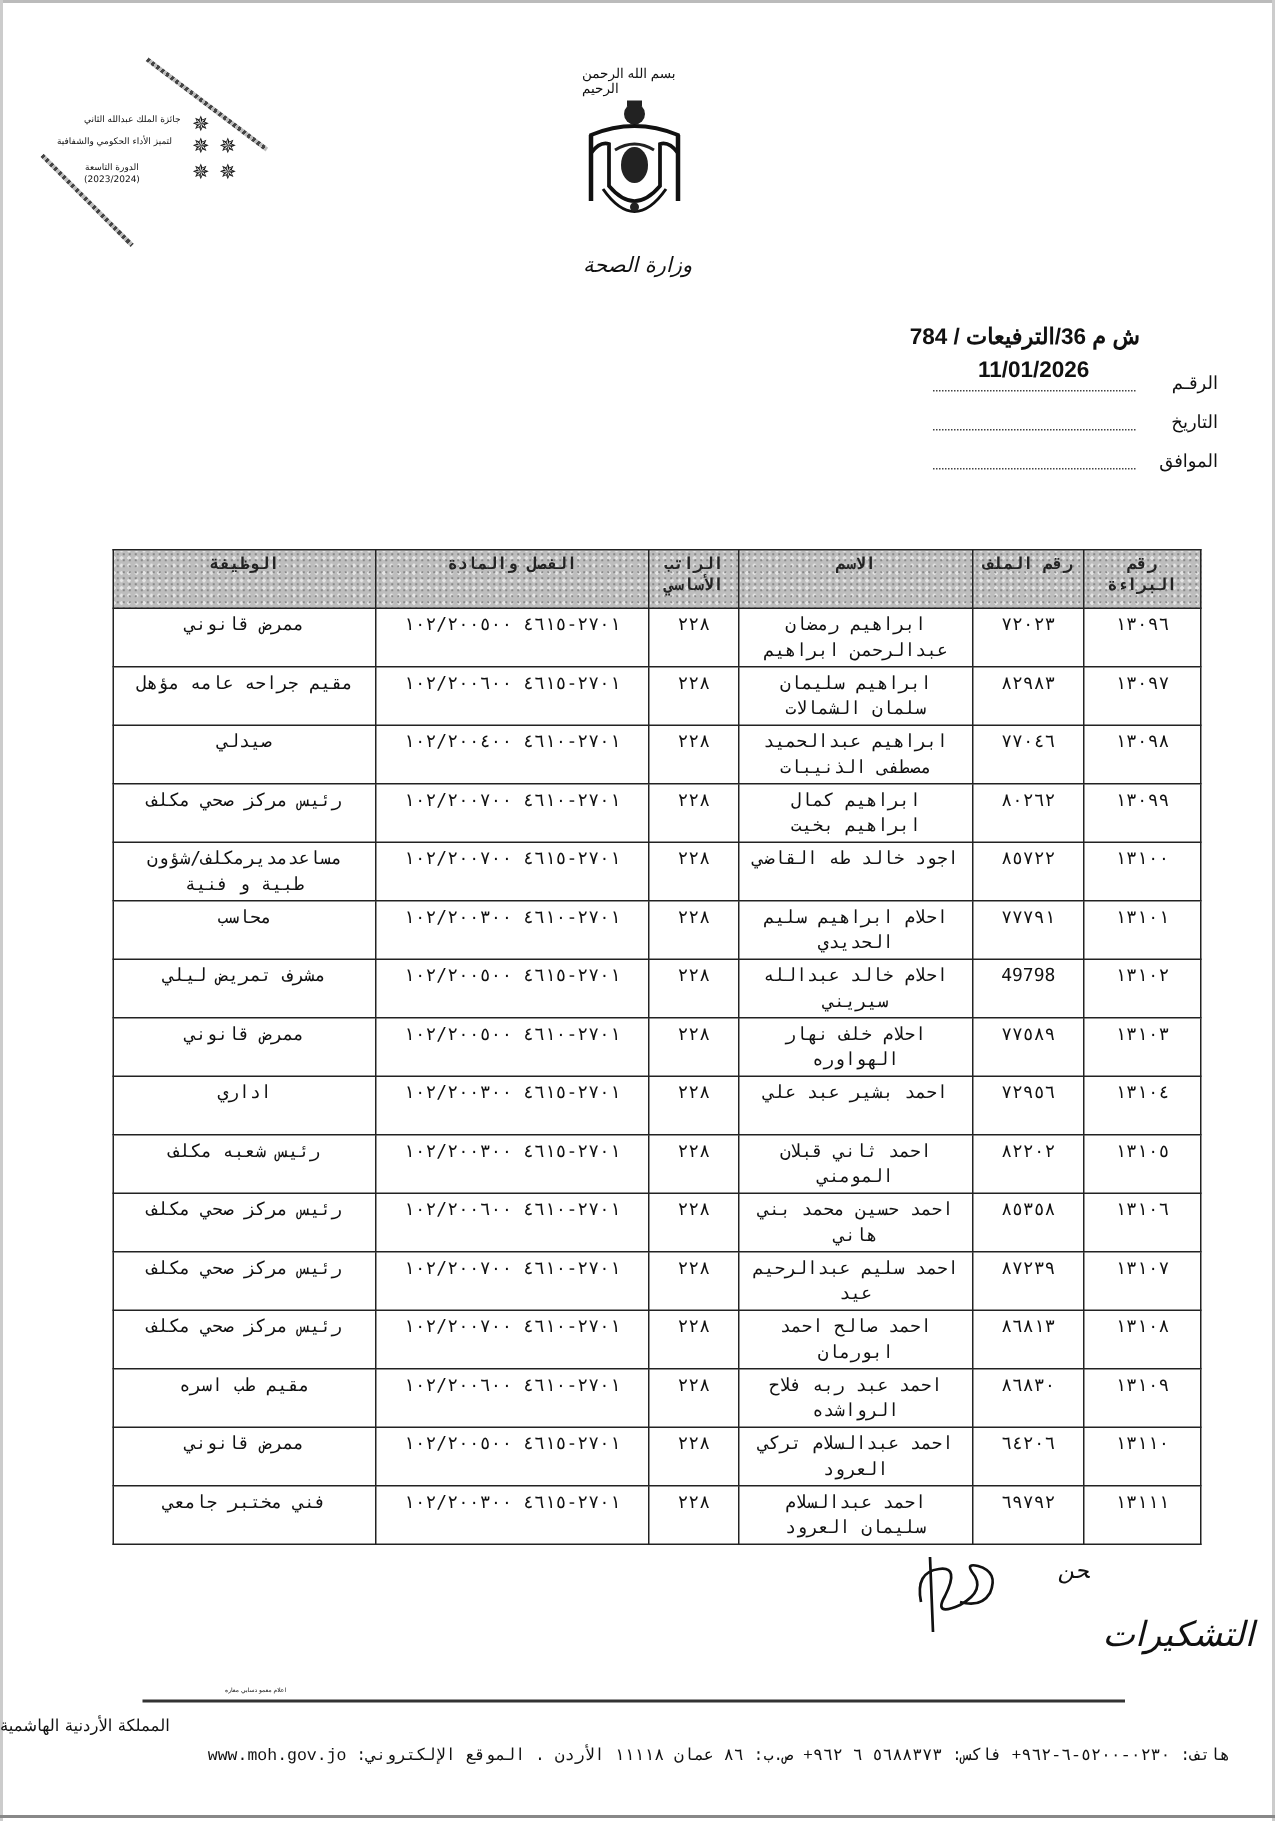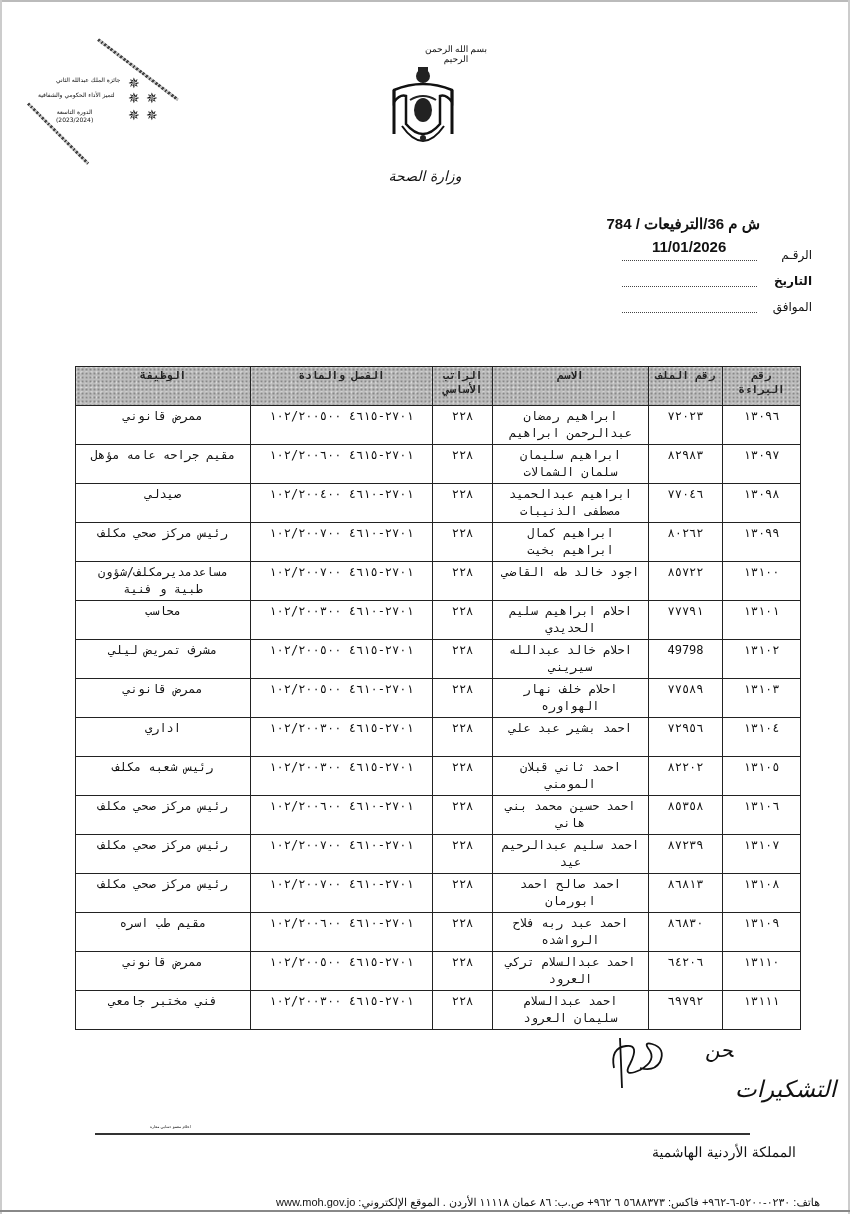--- a/index.html
+++ b/index.html
@@ -1,20 +1,20 @@
 <!DOCTYPE html>
 <html><head>
 <meta charset="utf-8">
 <style>
   html,body{margin:0;padding:0;background:#fff;}
   body{width:850px;height:1214px;position:relative;overflow:hidden;font-family:"DejaVu Sans",sans-serif;color:#111;}
   .page-edge-top{position:absolute;left:0;top:0;width:850px;height:2px;background:#bbb;}
   .page-edge-left{position:absolute;left:0;top:0;width:2px;height:1214px;background:#ccc;}
   .page-edge-right{position:absolute;right:0;top:0;width:2px;height:1214px;background:#ccc;}
-  .bismillah{position:absolute;left:388px;top:44px;width:70px;text-align:center;font-family:Liberation Serif, serif;font-size:9px;margin-left:33px;}
+  .bismillah{position:absolute;left:388px;top:44px;width:70px;text-align:left;font-family:Liberation Sans, sans-serif;font-size:9px;}
   .emblem{position:absolute;left:388px;top:64px;width:70px;height:92px;}
   .ministry{position:absolute;left:380px;top:168px;width:90px;text-align:center;font-family:"DejaVu Serif",serif;font-size:14px;font-style:italic;}
   .award{position:absolute;left:28px;top:36px;width:150px;height:100px;}
   .award .strip{position:absolute;height:3px;background:repeating-linear-gradient(90deg,#444 0 2px,#bbb 2px 4px);transform-origin:left center;}
   .award .l1{position:absolute;left:28px;top:40px;font-size:6px;}
   .award .l2{position:absolute;left:10px;top:55px;font-size:6px;}
   .award .l3{position:absolute;left:28px;top:72px;font-size:6px;line-height:8px;text-align:center;}
   .star{position:absolute;width:14px;height:14px;font-size:14px;line-height:14px;color:#111;}
   .ref-line{position:absolute;right:90px;top:215px;font-family:"Liberation Sans",sans-serif;font-weight:bold;font-size:15px;direction:rtl;}
   .date-val{position:absolute;left:652px;top:238px;font-family:"Liberation Sans",sans-serif;font-weight:bold;font-size:15px;}
@@ -23,26 +23,26 @@
   .meta-row .dots{position:absolute;left:0;top:12px;width:135px;border-bottom:1px dotted #444;}
   table.promo{position:absolute;left:75px;top:366px;width:725px;border-collapse:collapse;direction:rtl;table-layout:fixed;}
   table.promo th,table.promo td{border:1.3px solid #222;font-family:"DejaVu Sans Mono",monospace;font-size:12px;padding:2px 6px;vertical-align:top;line-height:17px;}
   table.promo th{height:34px;font-weight:bold;font-size:11px;color:#222;background:#bdbdbd;background-image:radial-gradient(#888 1px,transparent 1px),radial-gradient(#e4e4e4 1px,transparent 1px);background-size:4px 4px,5px 5px;background-position:0 0,2px 2px;text-align:center;line-height:14px;}
   table.promo td{height:34px;}
   td.c-num,td.c-file,td.c-sal{text-align:center;}
   td.c-name{text-align:center;}
   td.c-grade{text-align:center;direction:ltr;white-space:nowrap;font-size:11.5px;}
   td.c-job{text-align:center;}
   .sig1{position:absolute;left:600px;top:1028px;width:80px;height:65px;}
-  .sig-initial{position:absolute;left:705px;top:1038px;font-family:"DejaVu Serif",serif;font-style:italic;font-size:20px;}
+  .sig-initial{position:absolute;left:705px;top:1038px;font-family:"DejaVu Serif",serif;font-style:italic;font-size:15px;}
   .sig-cc{position:absolute;left:735px;top:1076px;font-family:"DejaVu Serif",serif;font-style:italic;font-size:23px;}
   .footer-rule{position:absolute;left:95px;top:1133px;width:655px;height:2px;background:#333;}
   .footer-tiny{position:absolute;left:150px;top:1124px;font-size:4px;}
-  .footer-country{position:absolute;left:0;width:796px;top:1144px;text-align:right;font-family:"DejaVu Serif",serif;font-size:14px;direction:rtl;}
-  .footer-contact{position:absolute;left:140px;top:1196px;width:680px;font-family:Liberation Sans, sans-serif;font-size:11px;direction:rtl;text-align:right;white-space:nowrap;}
+  .footer-country{position:absolute;left:0;width:796px;top:1144px;text-align:left;font-family:"DejaVu Serif",serif;font-size:11px;direction:rtl;}
+  .footer-contact{position:absolute;left:140px;top:1163px;width:680px;font-family:Liberation Mono, monospace;font-size:11px;direction:rtl;text-align:right;white-space:nowrap;}
   .footer-bottom{position:absolute;left:0;top:1210px;width:850px;height:2px;background:#888;}
 </style>
 </head>
 <body>
 
 <div class="page-edge-top"></div>
 <div class="page-edge-left"></div>
 <div class="page-edge-right"></div>
 
 <div class="award">
@@ -73,21 +73,21 @@
   <circle cx="35" cy="74" r="3" fill="#222"></circle>
 </svg>
 <div class="ministry">وزارة الصحة</div>
 
 <div class="ref-line">ش م 36/الترفيعات / 784</div>
 <div class="date-val">11/01/2026</div>
 <div class="meta-row" style="top:248px;">
   <span class="lbl">الرقـم</span>
   <span class="dots"></span>
 </div>
-<div class="meta-row" style="top:274px;font-weight:bold;">
+<div class="meta-row" style="top:274px;">
   <span class="lbl">التاريخ</span>
   <span class="dots"></span>
 </div>
 <div class="meta-row" style="top:300px;">
   <span class="lbl">الموافق</span>
   <span class="dots"></span>
 </div>
 
 <table class="promo">
   <colgroup>

